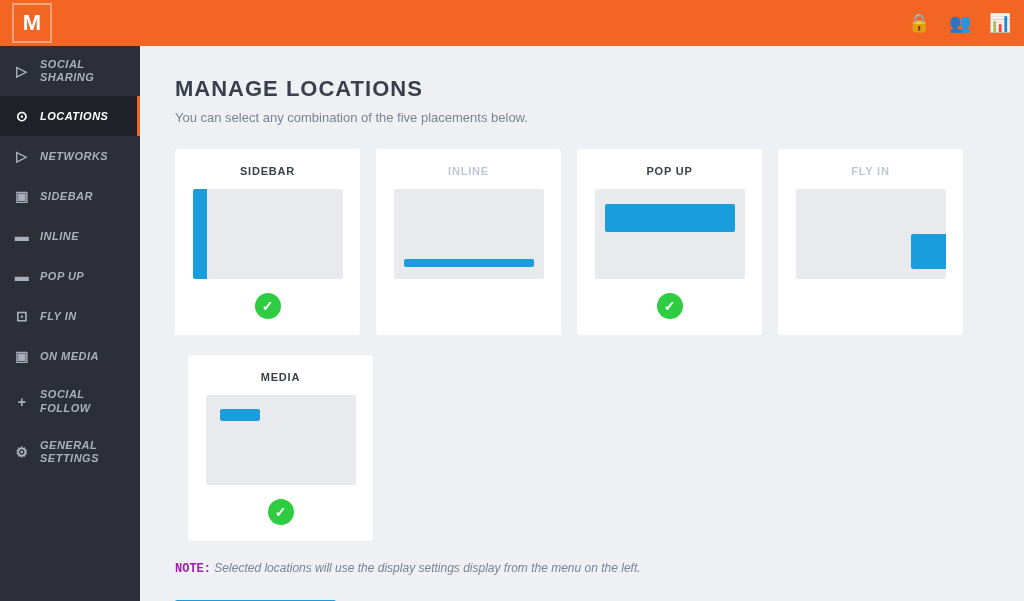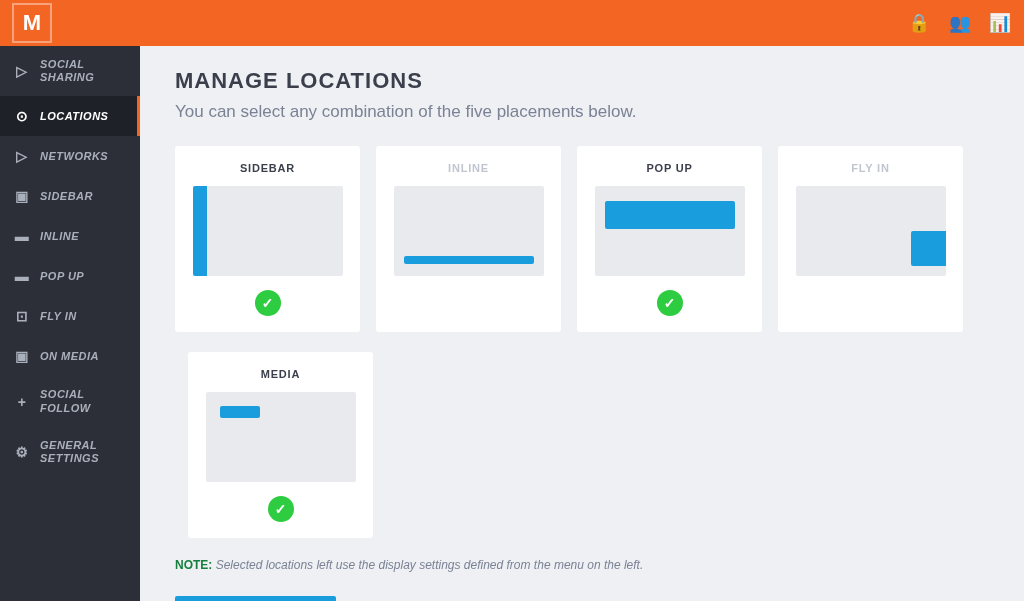--- a/index.html
+++ b/index.html
@@ -84,34 +84,34 @@
       width: 16px;
       text-align: center;
       flex-shrink: 0;
     }
     .sidebar-label { line-height: 1.2; font-style: italic; }
 
     
     .content {
       flex: 1;
       background: #eef0f4;
-      padding: 22px 35px;
+      padding: 30px 35px;
       overflow-y: auto;
     }
 
     .page-title {
       font-size: 22px;
       font-weight: 700;
       color: #3a3f4b;
       letter-spacing: 1px;
       text-transform: uppercase;
       margin-bottom: 8px;
     }
     .page-subtitle {
-      font-size: 17px;
+      font-size: 13px;
       color: #7a8294;
       margin-bottom: 24px;
     }
 
     
     .cards-row {
       display: flex;
       gap: 16px;
       margin-bottom: 20px;
     }
@@ -218,22 +218,23 @@
       font-weight: bold;
     }
 
     .note-section {
       margin-top: 20px;
       margin-bottom: 24px;
       font-size: 12px;
       color: #7a8294;
     }
     .note-section strong {
-      color: #15803d;
+      color: #a21caf;
       font-weight: 700;
+      font-family: Liberation Mono, monospace;
     }
 
     .save-btn {
       background: #1a9ddd;
       color: white;
       border: none;
       padding: 12px 24px;
       font-size: 13px;
       font-weight: 700;
       letter-spacing: 0.8px;
@@ -355,20 +356,20 @@
           <div class="preview-media-bar"></div>
         </div>
         <div class="check-icon">✓</div>
       </div>
 
     </div>
 
     
     <div class="note-section">
       <strong>NOTE:</strong>
-      <em>Selected locations left use the display settings defined from the menu on the left.</em>
+      <em>Selected locations will use the display settings display from the menu on the left.</em>
     </div>
 
     
     <button class="save-btn">SAVE CHANGES</button>
 
   </div>
 </div>
 
 </body></html>

